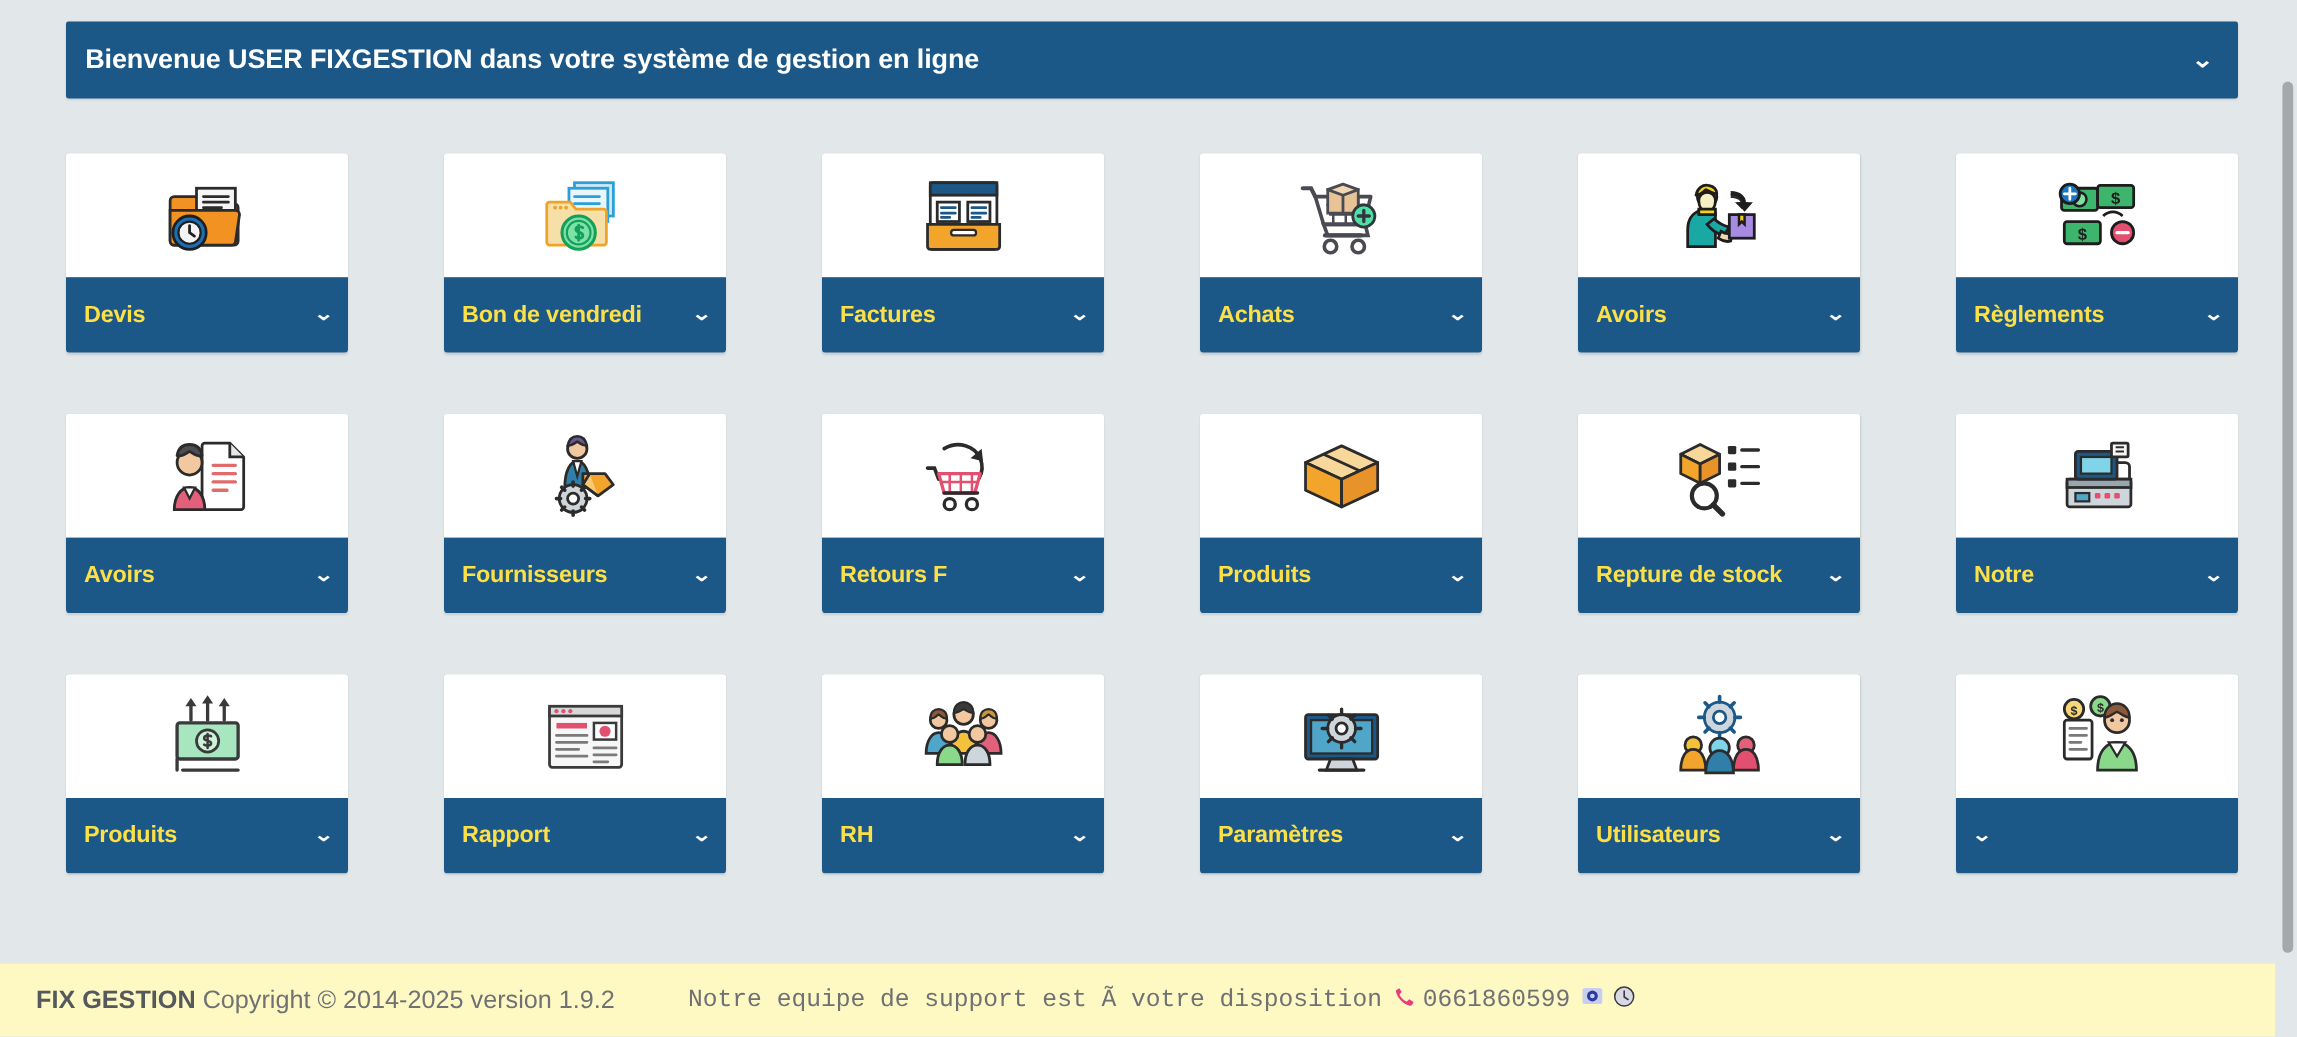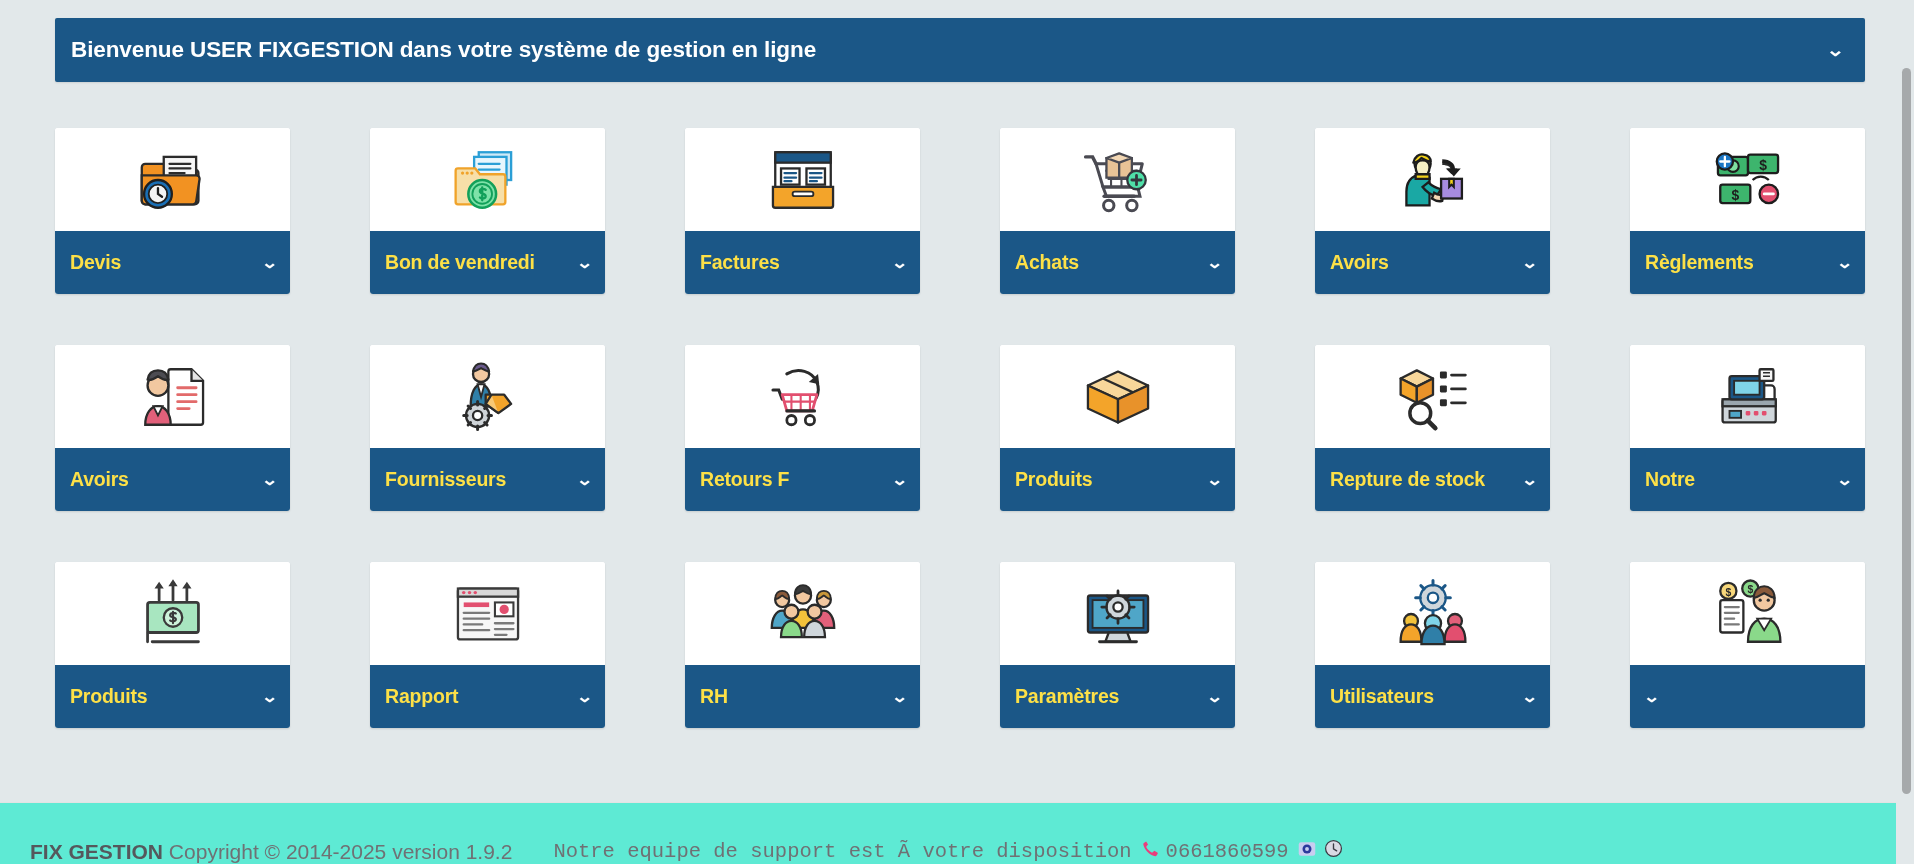--- a/index.html
+++ b/index.html
@@ -124,24 +124,25 @@
     flex: 0 0 auto;
   }
 
   
   .footer {
     position: absolute;
     left: 0;
     bottom: 0;
     width: 1896px;
     height: 62px;
-    background: #5eead4;
+    background: #fef9c3;
     border-top: 1px solid #e3e3e3;
     display: flex;
-    align-items: flex-end;
+    align-items: center;
+    gap: 20px;
   }
   .footer-left {
     padding-left: 30px;
     white-space: nowrap;
     font-size: 21px;
     color: #6f7174;
     flex: 0 0 auto;
   }
   .brand {
     font-weight: bold;

